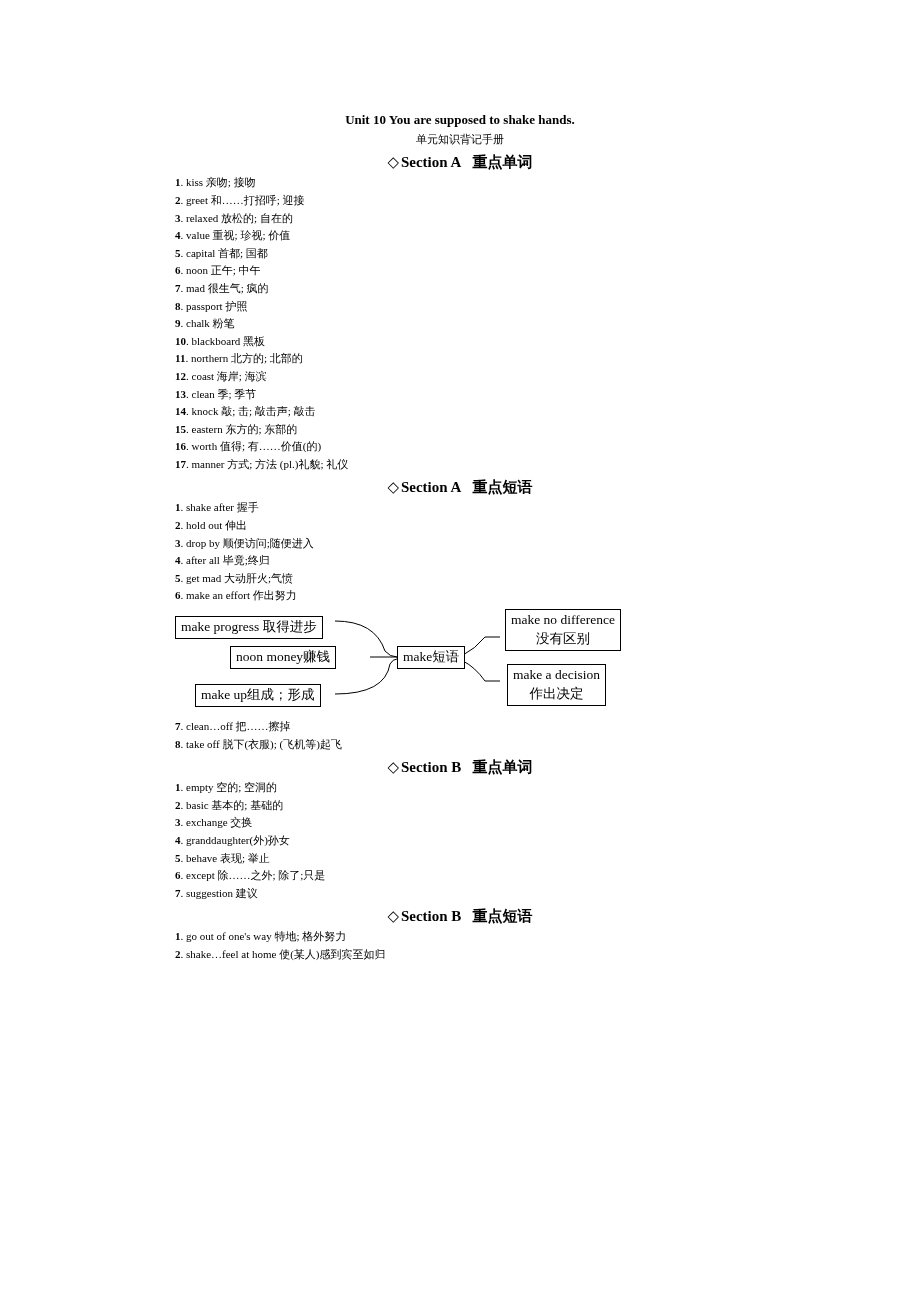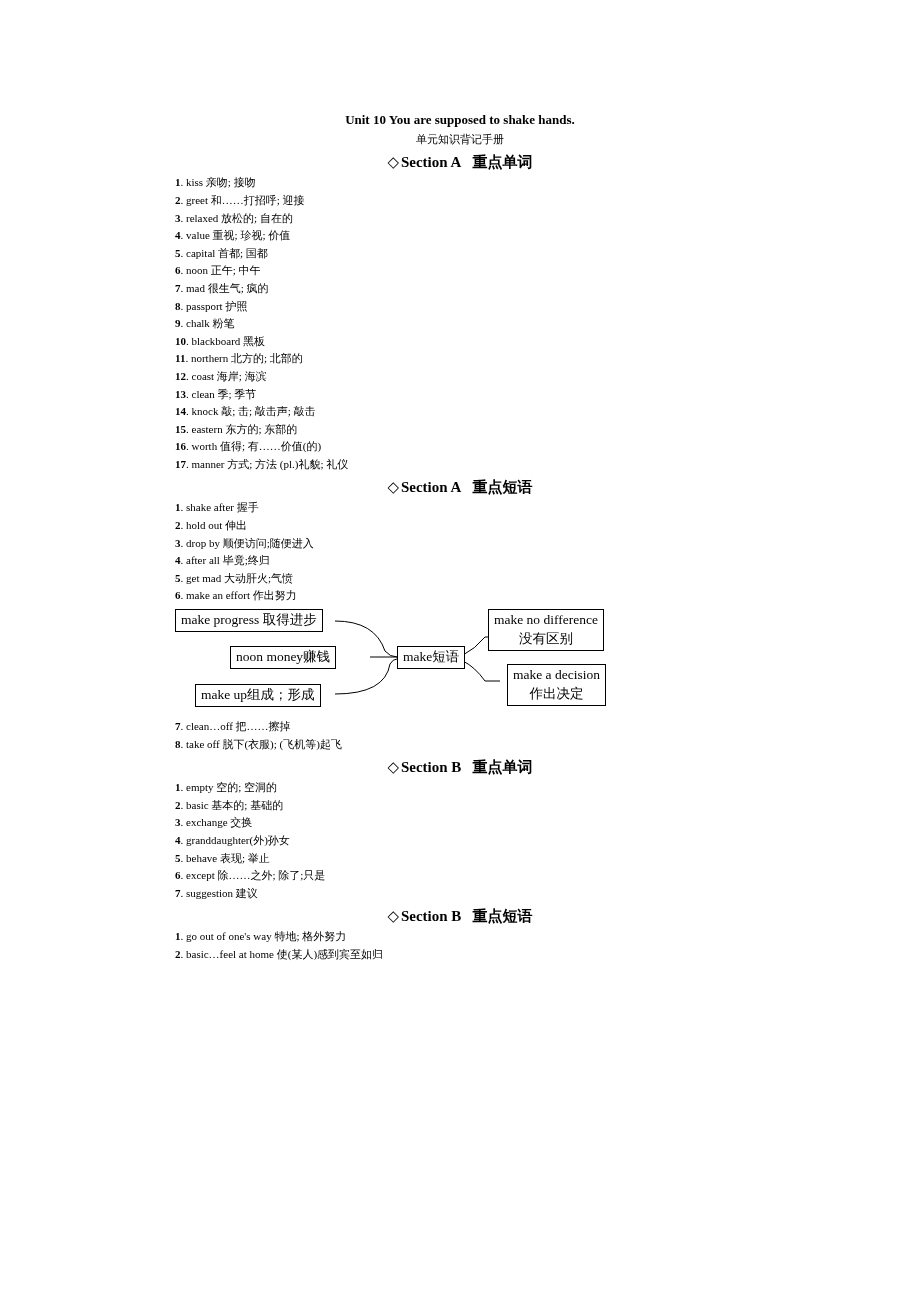--- a/index.html
+++ b/index.html
@@ -110,25 +110,25 @@
   </div>
 
   <div class="diagram">
     <svg class="connectors">
       <path d="M 160 12 Q 200 12 210 42 Q 215 48 222 48" stroke="#000" fill="none" stroke-width="1"></path>
       <line x1="195" y1="48" x2="222" y2="48" stroke="#000" stroke-width="1"></line>
       <path d="M 160 85 Q 210 85 215 55 Q 218 50 222 50" stroke="#000" fill="none" stroke-width="1"></path>
       <path d="M 288 46 Q 300 40 310 28 L 325 28" stroke="#000" fill="none" stroke-width="1"></path>
       <path d="M 288 52 Q 300 58 310 72 L 325 72" stroke="#000" fill="none" stroke-width="1"></path>
     </svg>
-    <div class="dbox" style="left:0; top:0;">make progress 取得进步</div>
+    <div class="dbox" style="left:0; top:7px;">make progress 取得进步</div>
     <div class="dbox" style="left:55px; top:37px;">noon money赚钱</div>
     <div class="dbox" style="left:20px; top:75px;text-align:right;">make up组成；形成</div>
     <div class="dbox" style="left:222px; top:37px;">make短语</div>
-    <div class="dbox" style="left:313px; top:0;text-align:center;">
+    <div class="dbox" style="left:330px; top:0;text-align:center;">
       <span>make no difference</span><br><span>没有区别</span>
     </div>
     <div class="dbox" style="left:332px; top:55px;">
       <span>make a decision</span><br><span>作出决定</span>
     </div>
   </div>
 
   <div class="list">
     <div class="item"><span class="num">7</span><span>. clean…off 把……擦掉</span></div>
     <div class="item"><span class="num">8</span><span>. take off 脱下(衣服);  (飞机等)起飞</span></div>
@@ -145,16 +145,16 @@
     <div class="item"><span class="num">5</span><span>. behave  表现;  举止</span></div>
     <div class="item"><span class="num">6</span><span>. except  除……之外;  除了;只是</span></div>
     <div class="item"><span class="num">7</span><span>. suggestion  建议</span></div>
   </div>
 
   <div class="section-hdr">
     <span class="diamond">◇</span><span class="spaced">Section B</span>&nbsp;&nbsp;&nbsp;<span>重点短语</span>
   </div>
   <div class="list">
     <div class="item"><span class="num">1</span><span>. go out of one's way  特地;  格外努力</span></div>
-    <div class="item"><span class="num">2</span><span>. basic…feel at home  使(某人)感到宾至如归</span></div>
+    <div class="item"><span class="num">2</span><span>. shake…feel at home  使(某人)感到宾至如归</span></div>
   </div>
 
 </div>
 
 </body></html>

